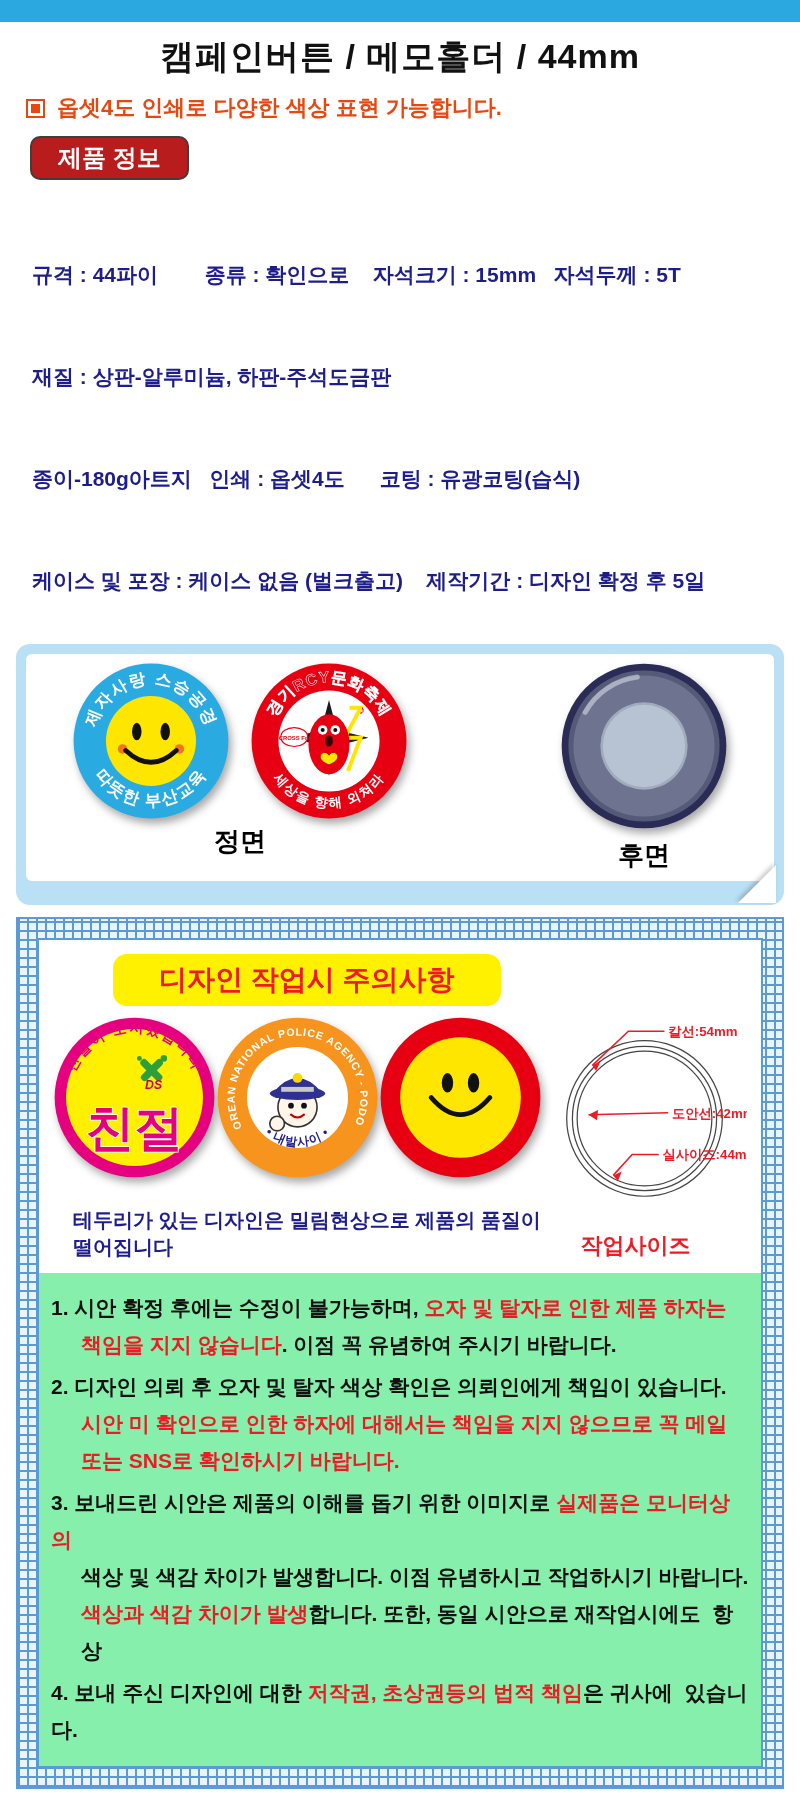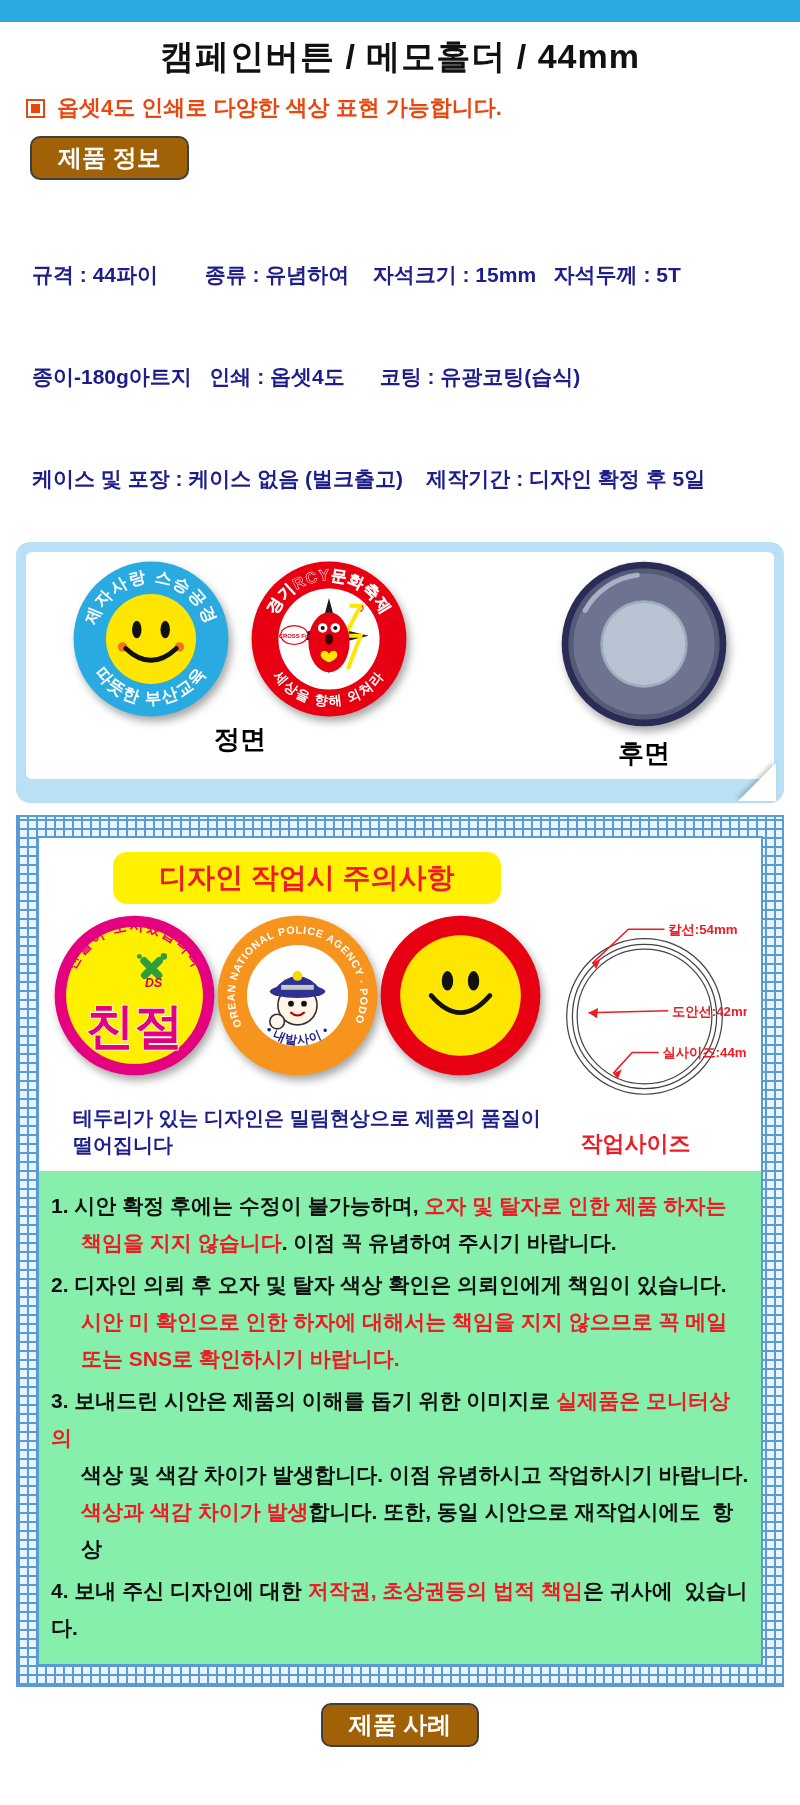--- a/index.html
+++ b/index.html
@@ -6,21 +6,21 @@
   body{width:800px;height:1805px;background:#fff;overflow:hidden;
        font-family:"Liberation Sans","DejaVu Sans",sans-serif;}
   .topbar{height:22px;background:#2BA8E0;}
   .page-title{text-align:center;font-size:34px;font-weight:bold;color:#111;
               margin:12px 0 10px;letter-spacing:1px;}
   .features{padding:2px 26px 0;}
   .feature{display:flex;align-items:center;gap:12px;color:#E8470F;
            font-size:22px;font-weight:bold;line-height:32px;}
   .bullet{width:15px;height:15px;border:2px solid #E8470F;position:relative;flex:0 0 auto;}
   .bullet::after{content:"";position:absolute;inset:3px;background:#E8470F;}
-  .badge{display:inline-block;background:#a16207;border:2px solid #3F3F3F;color:#fff;
+  .badge{display:inline-block;background:#b91c1c;border:2px solid #3F3F3F;color:#fff;
          font-size:24px;font-weight:bold;padding:4px 26px;border-radius:10px;}
   .badge-wrap{margin:12px 0 4px 30px;}
   .specs{padding:6px 32px 2px;color:#1D1D8C;font-weight:bold;font-size:21px;
          line-height:34px;white-space:pre-wrap;}
   
   .imgbox{margin:10px 16px 0;background:#B9E0F4;border-radius:14px;
           padding:10px 10px 24px;position:relative;}
   .imgbox-inner{background:#fff;border-radius:6px;padding:8px 0 8px;position:relative;}
   .imgbox-badge-row{text-align:center;margin:2px 0 6px;}
   .prod-row{display:flex;justify-content:space-between;align-items:flex-start;padding:0 46px;}
@@ -64,21 +64,22 @@
     <span class="bullet"></span>
     <span>옵셋4도 인쇄로 다양한 색상 표현 가능합니다.</span>
   </div>
 </div>
 
 <div class="badge-wrap">
   <span class="badge">제품 정보</span>
 </div>
 
 <div class="specs">
-  <div>규격 : 44파이        종류 : 유념하여    자석크기 : 15mm   자석두께 : 5T</div>
+  <div>규격 : 44파이        종류 : 확인으로    자석크기 : 15mm   자석두께 : 5T</div>
+  <div>재질 : 상판-알루미늄, 하판-주석도금판</div>
   <div>종이-180g아트지   인쇄 : 옵셋4도      코팅 : 유광코팅(습식)</div>
   <div>케이스 및 포장 : 케이스 없음 (벌크출고)    제작기간 : 디자인 확정 후 5일</div>
 </div>
 
 <div class="imgbox">
   <div class="imgbox-inner">
     <div class="prod-row">
       <div class="prod-group">
         <div class="prod-pair">
 

